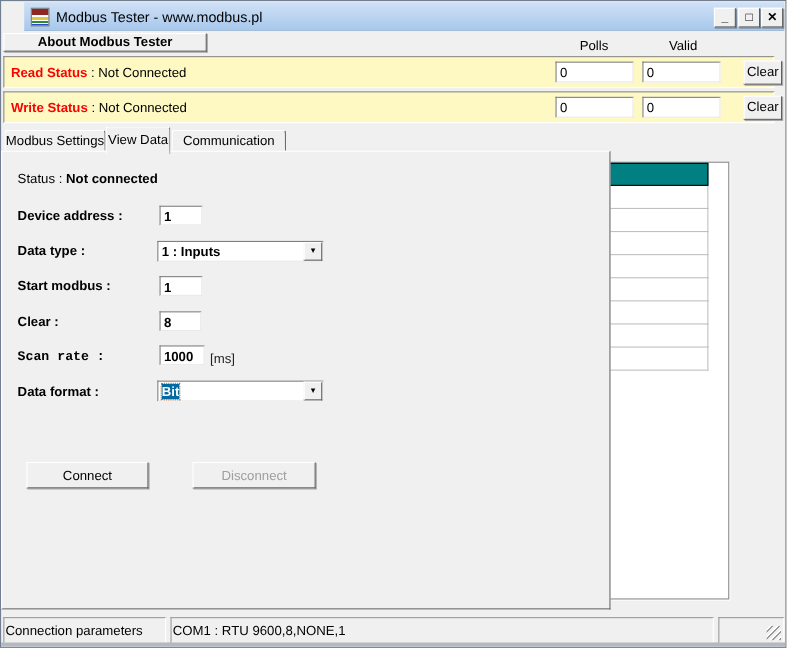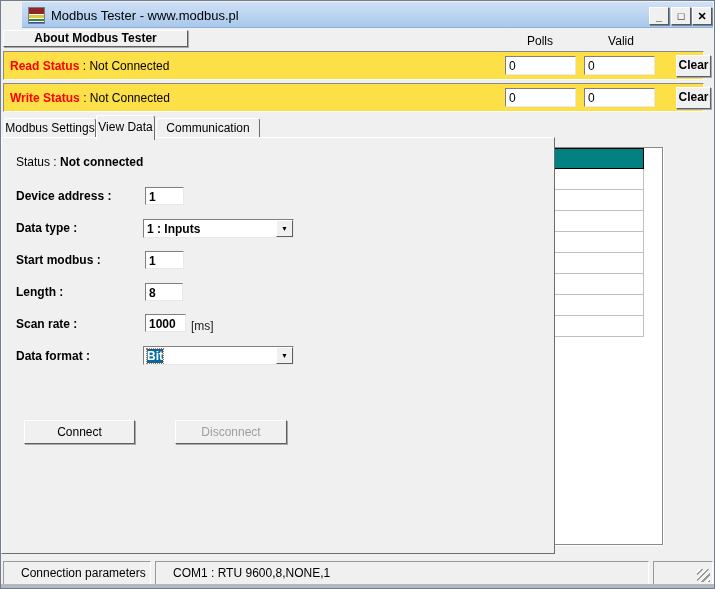--- a/index.html
+++ b/index.html
@@ -44,33 +44,33 @@
     border:1px solid; border-color:#ffffff #5f5f5f #5f5f5f #ffffff;
     box-shadow:1px 1px 0 #a8a8a8;
     text-align:center;
   }
   .sunken {
     background:#ffffff;
     border:1px solid; border-color:#7f7f7f #e8e8e8 #e8e8e8 #7f7f7f;
     padding:2px 0 0 3px; overflow:hidden; white-space:nowrap;
   }
   .etched-panel {
-    background:#fde047;
+    background:#fef9c3;
     border:1px solid; border-color:#8a8a8a #ffffff #ffffff #8a8a8a;
   }
 
   
   .about-btn { left:2px; top:29px; width:185px; height:17px; font-weight:bold; line-height:15px; }
   .col-label { top:33px; text-align:center; color:#000000; }
 
   .status-panel { left:2px; width:701px; height:29px; }
   .status-text { position:absolute; left:6px; top:7px; white-space:nowrap; }
   .status-name { font-weight:bold; color:#ff0000; }
   .count-box { position:absolute; top:4px; width:71px; height:19px; }
-  .clear-btn { position:absolute; left:672px; top:3px; width:35px; height:22px; line-height:19px;font-weight:bold; }
+  .clear-btn { position:absolute; left:672px; top:3px; width:35px; height:22px; line-height:19px; }
 
   
   .tab {
     position:absolute; top:117px; height:21px; background:#f0f0f0;
     border:1px solid; border-color:#ffffff #6d6d6d #6d6d6d #ffffff;
     border-bottom:none; border-radius:3px 3px 0 0;
     text-align:center; line-height:19px; z-index:1;
   }
   .tab.active { top:114px; height:25px; z-index:3; line-height:22px; }
   .tab-page {
@@ -117,21 +117,21 @@
     border-right:1px solid #c0c0c0; border-bottom:1px solid #c0c0c0;
     border-left:1px solid #c0c0c0; margin-right:-1px; margin-top:-1px;
   }
   .grid-body .grid-row:first-child .grid-cell { margin-top:0; }
   .row-selected { background:#1565c8; color:#fff; border-color:#000 !important; }
 
   
   .sb-panel {
     position:absolute; top:560px; height:24px;
     background:#f0f0f0; border:1px solid; border-color:#9a9a9a #ffffff #ffffff #9a9a9a;
-    padding:4px 0 0 17px; white-space:nowrap; overflow:hidden;
+    padding:4px 0 0 1px; white-space:nowrap; overflow:hidden;
   }
   .grip {
     position:absolute; right:2px; bottom:2px; width:13px; height:13px;
     background:repeating-linear-gradient(135deg, transparent 0 2px, #ffffff 2px 3px, #9a9a9a 3px 4.5px);
   }
   .bottom-edge { left:0; right:0; bottom:0; height:4px; background:#b3b9bf; }
 </style>
 </head>
 <body>
 
@@ -182,24 +182,24 @@
 
     <div class="form-label" style="top:83px;">Data type :</div>
     <div class="combo" style="left:141px; top:81px;padding-left:28px;">
       <span class="combo-value">1 : Inputs</span>
       <span class="combo-arrow">▼</span>
     </div>
 
     <div class="form-label" style="top:115px;">Start modbus :</div>
     <div class="field sunken" style="left:143px; top:113px; width:39px; height:18px;">1</div>
 
-    <div class="form-label" style="top:147px;">Length :</div>
+    <div class="form-label" style="top:147px;">Clear :</div>
     <div class="field sunken" style="left:143px; top:145px; width:38px; height:18px;">8</div>
 
-    <div class="form-label" style="top:179px;">Scan rate :</div>
+    <div class="form-label" style="top:179px;font-family:Liberation Mono, monospace;">Scan rate :</div>
     <div class="field sunken" style="left:143px; top:176px; width:41px; height:18px;">1000</div>
     <div class="unit-label" style="left:189px; top:181px;">[ms]</div>
 
     <div class="form-label" style="top:211px;">Data format :</div>
     <div class="combo" style="left:141px; top:208px;">
       <span class="combo-value selected">Bit</span>
       <span class="combo-arrow">▼</span>
     </div>
 
     <div class="btn3d cmd-btn disabled" style="left:173px; top:282px; width:112px;">Disconnect</div>

